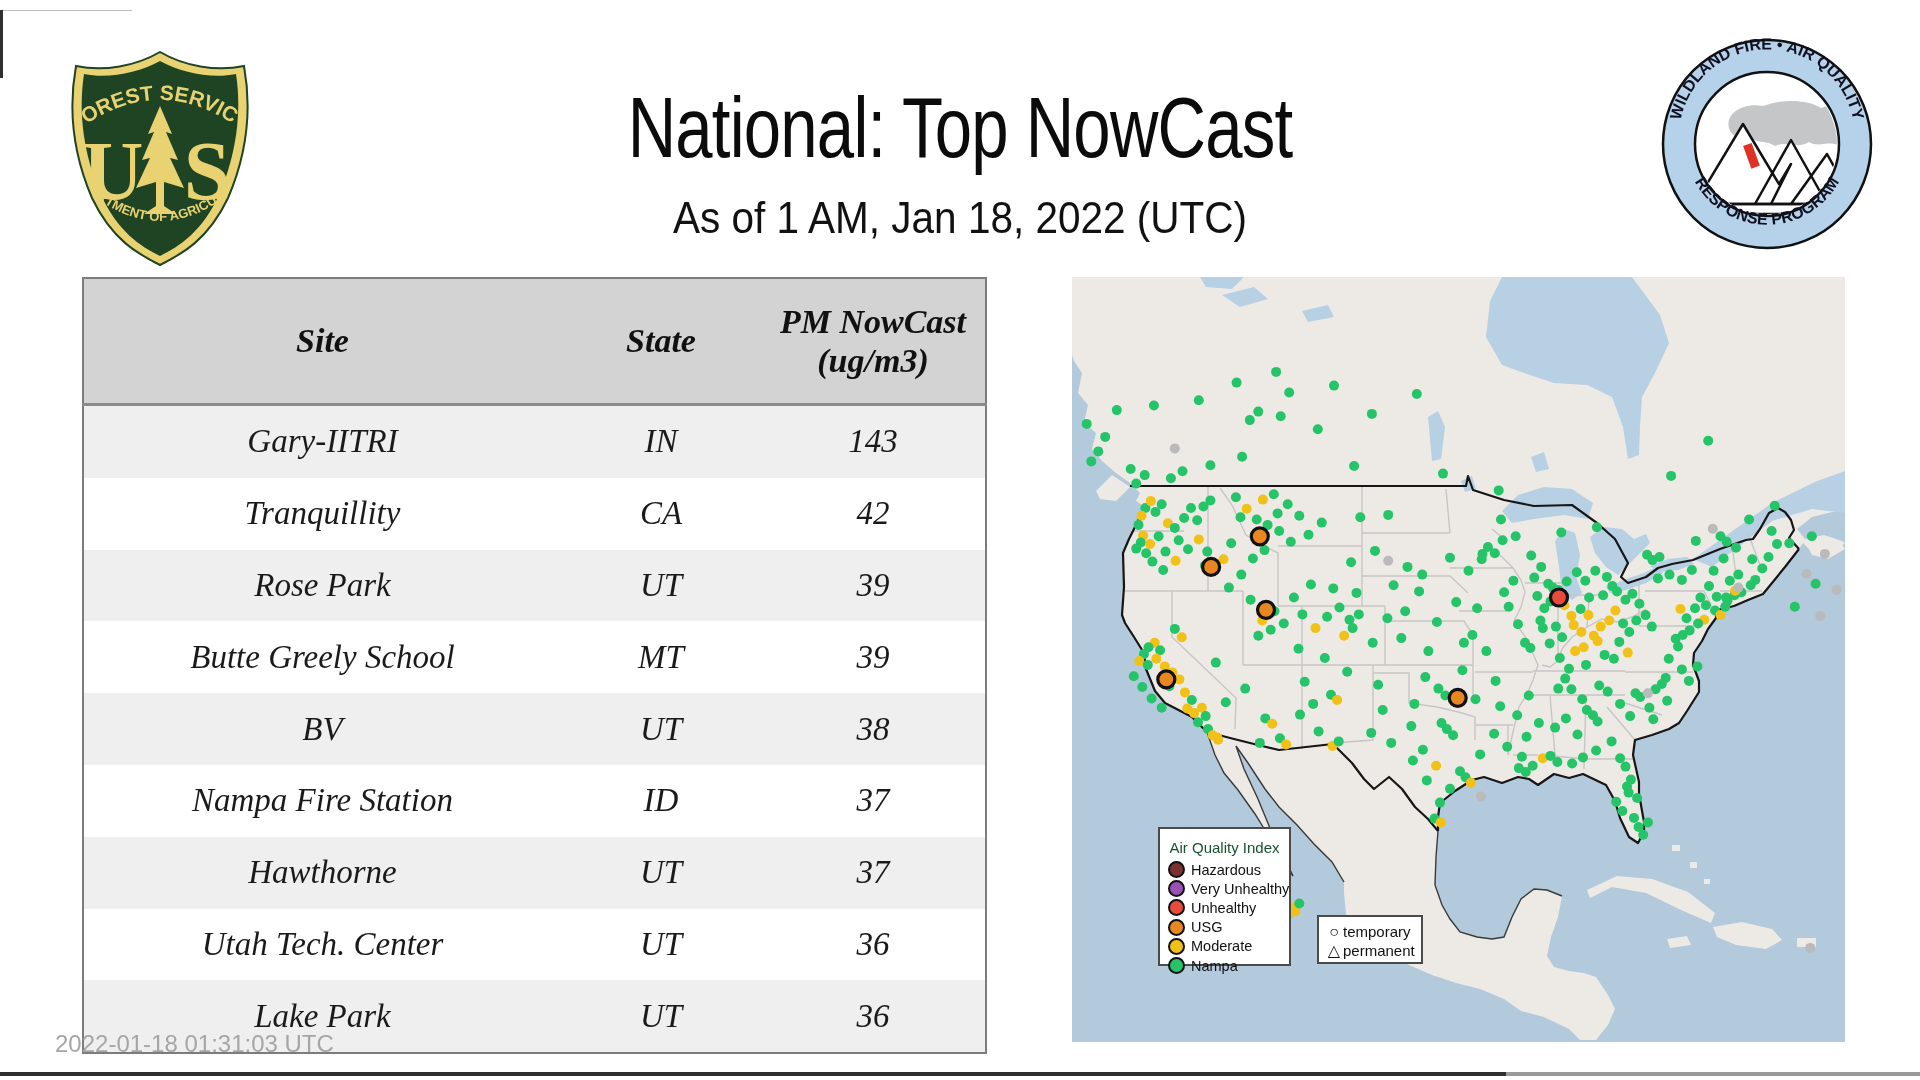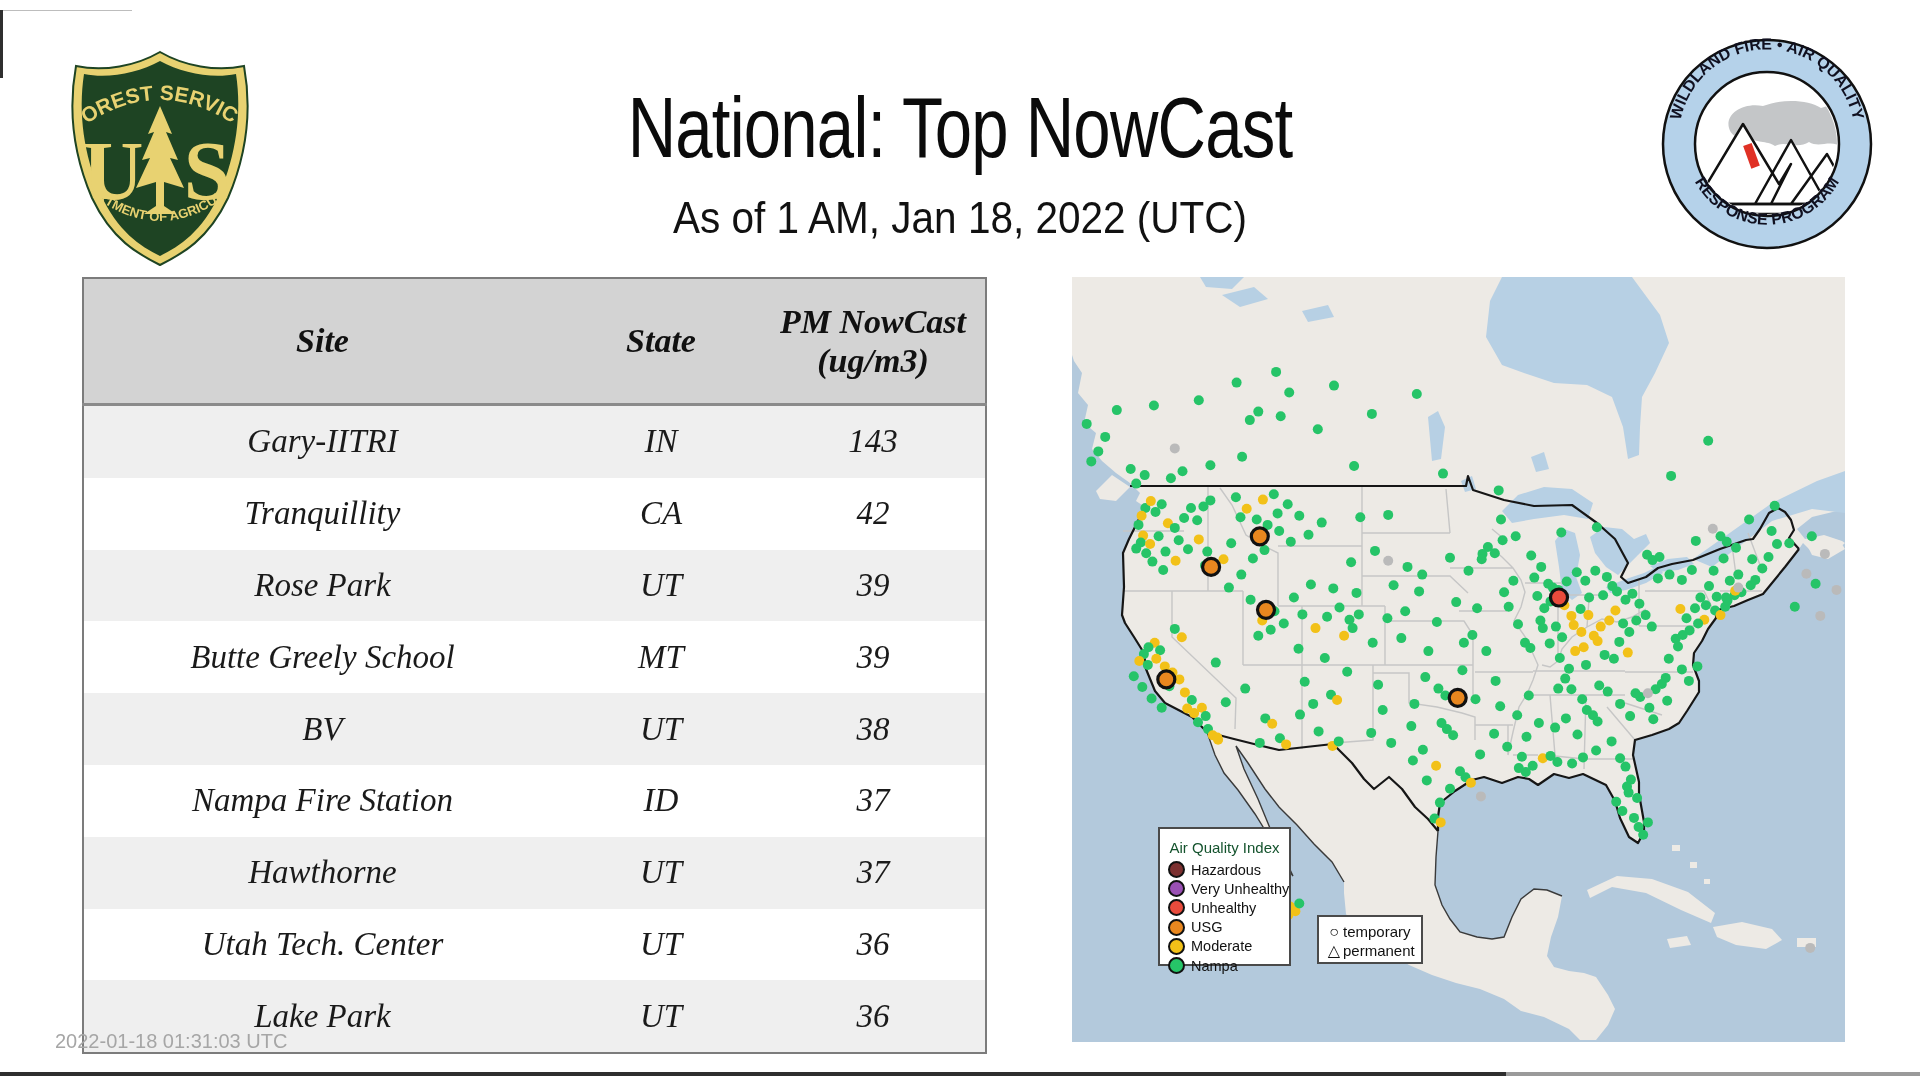--- a/index.html
+++ b/index.html
@@ -30,21 +30,21 @@
   .map-box{position:absolute;background:#fff;border:2px solid #4a4a4a;box-sizing:border-box;}
   #aqi-legend{left:86px;top:550px;width:133px;height:139px;padding:4px 6px;}
   #aqi-legend .lg-title{font-size:15px;color:#14532d;text-align:center;margin:6px 0 4px 0;}
   .lg-row{display:flex;align-items:center;height:19.2px;}
   .lg-dot{width:13px;height:13px;border-radius:50%;border:2px solid #111;margin:0 6px 0 2px;flex:0 0 auto;}
   .lg-label{font-size:14.5px;color:#111;white-space:nowrap;}
   #shape-legend{left:245px;top:638px;width:106px;height:49px;padding:5px 4px 2px 6px;}
   .sh-row{display:flex;align-items:center;height:19px;font-size:15px;color:#111;}
   .sh-glyph{width:18px;flex:0 0 auto;font-size:16px;text-align:center;line-height:16px;color:#111;}
   
-  #timestamp{left:55px;top:1030px;font-size:20px;color:#a6a6a6;}
+  #timestamp{left:55px;top:1030px;font-size:24px;color:#a6a6a6;}
   
   #usfs-logo{left:66px;top:48px;}
   #wfaqrp-logo{left:1659px;top:36px;}
 </style>
 </head>
 <body>
 
 <div class="abs" id="top-hairline"></div>
 <div class="abs" id="edge-tick"></div>
 

